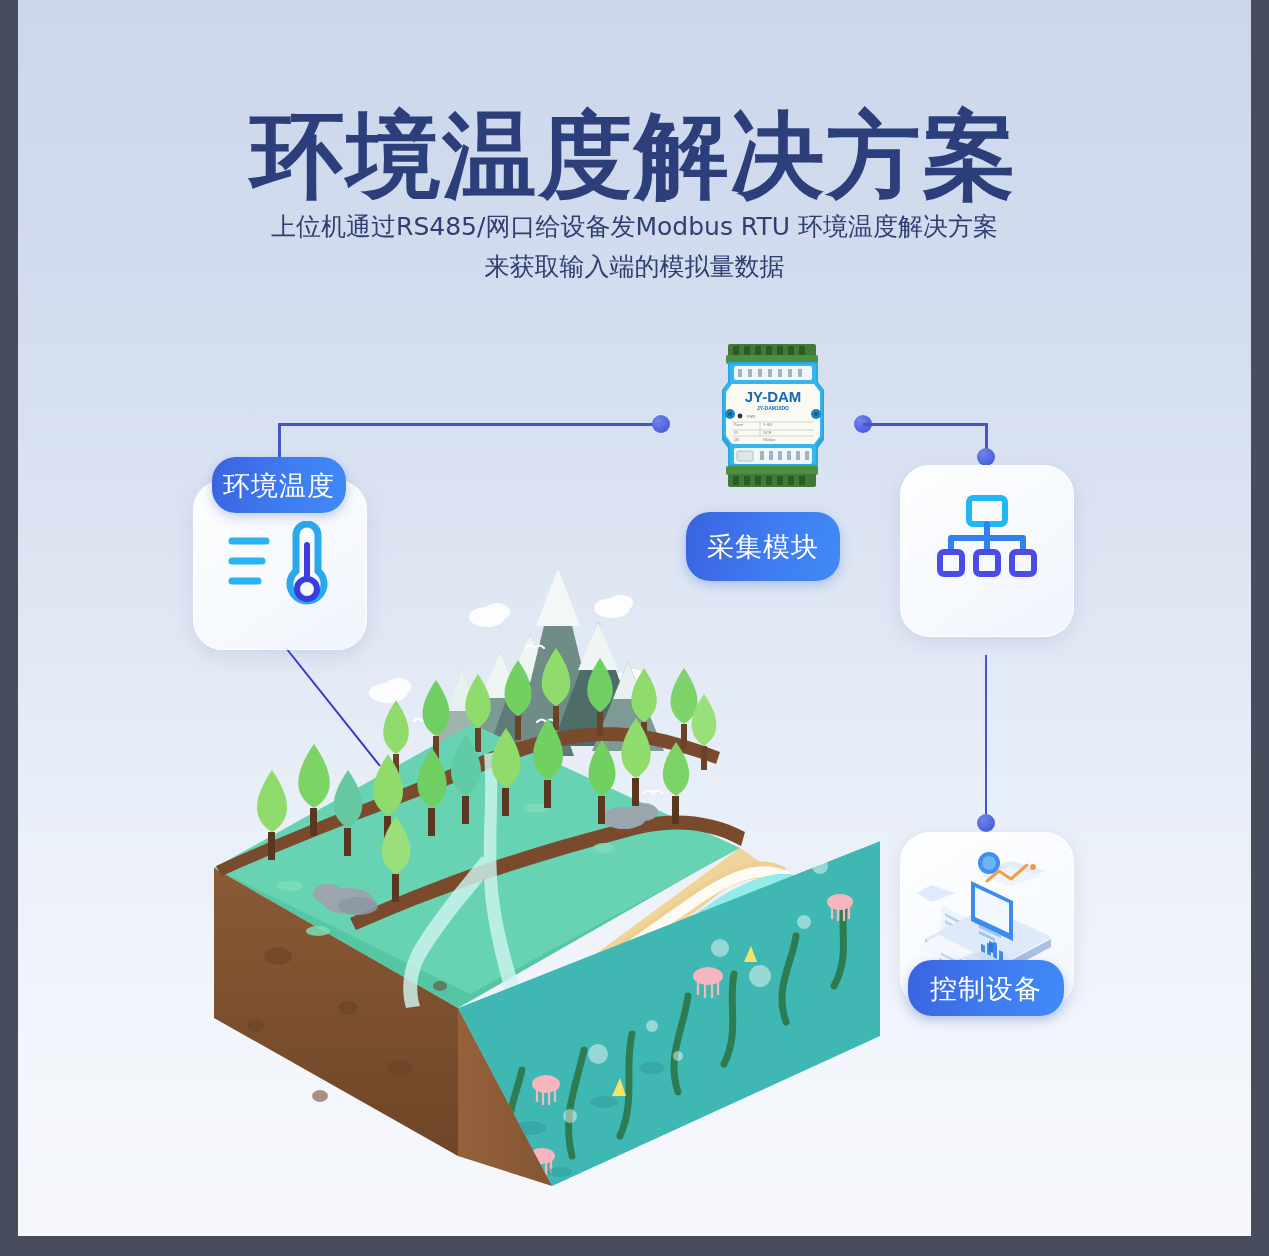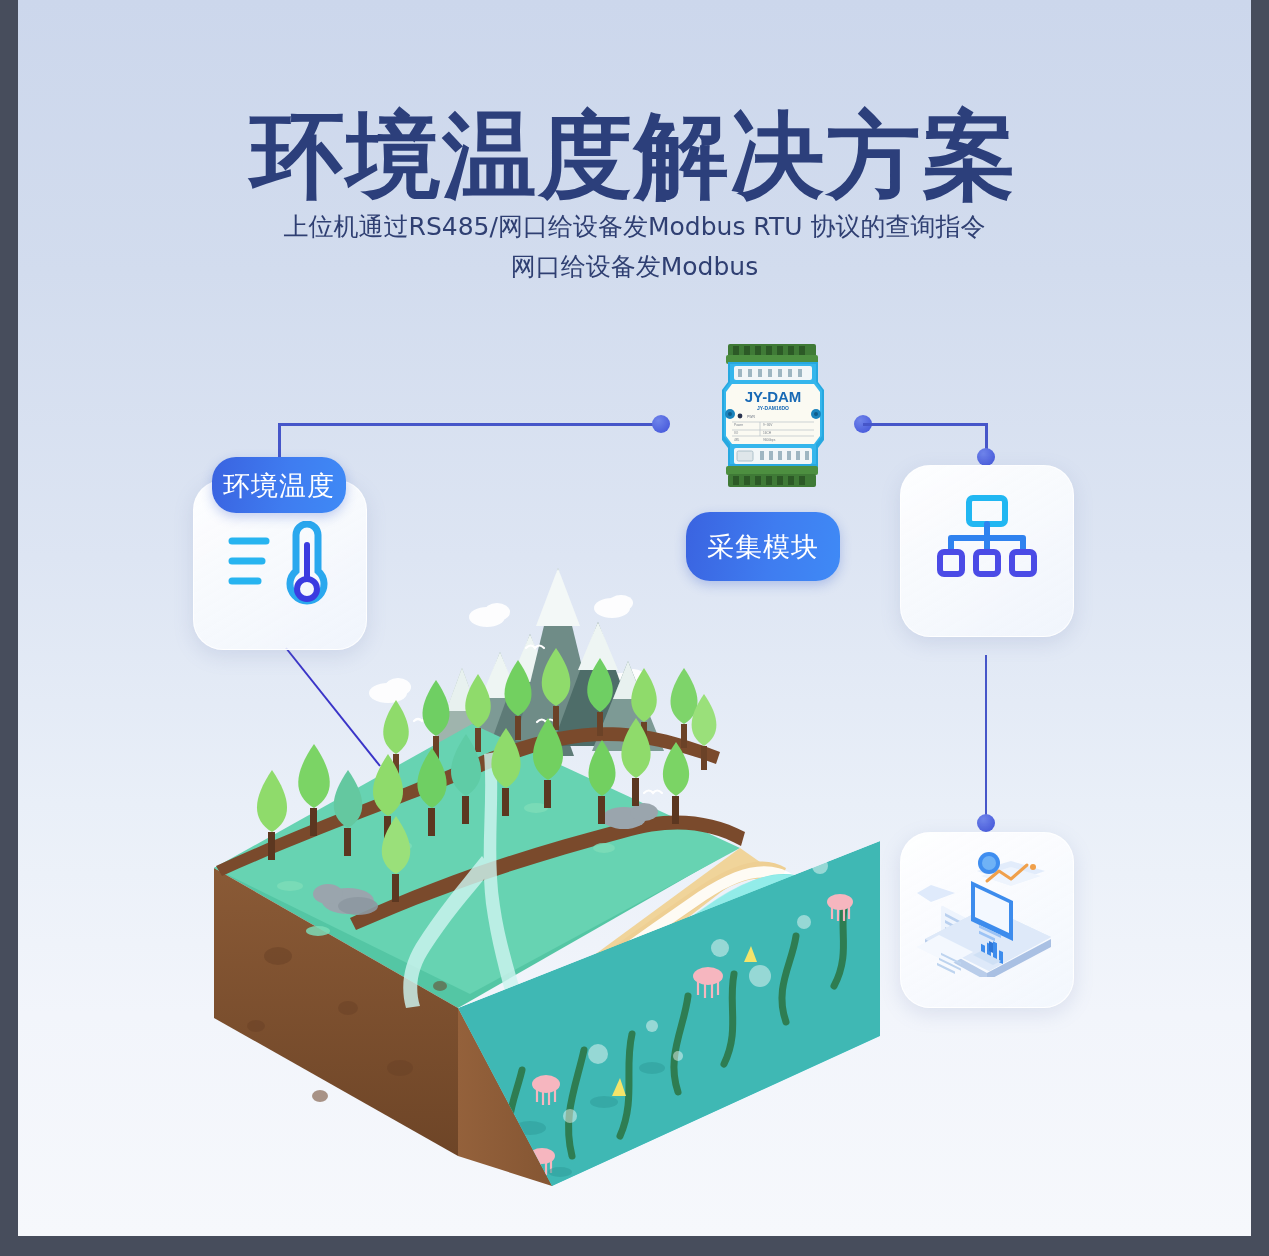--- a/index.html
+++ b/index.html
@@ -80,22 +80,22 @@
   
   #landscape{position:absolute;left:182px;top:556px;width:680px;height:630px;}
 </style>
 </head>
 <body>
 
 <div id="frame">
 
   <div id="title">环境温度解决方案</div>
   <div id="subtitle">
-    <div>上位机通过RS485/网口给设备发Modbus RTU 协议的查询指令</div>
-    <div>网口给设备发Modbus</div>
+    <div>上位机通过RS485/网口给设备发Modbus RTU 环境温度解决方案</div>
+    <div>来获取输入端的模拟量数据</div>
   </div>
 
   <div class="conn-line" style="left:260px;top:423px;width:3px;height:42px;"></div>
   <div class="conn-line" style="left:260px;top:423px;width:385px;height:3px;"></div>
   <div class="conn-dot" style="left:634px;top:415px;"></div>
 
   <div class="conn-dot" style="left:836px;top:415px;"></div>
   <div class="conn-line" style="left:845px;top:423px;width:125px;height:3px;"></div>
   <div class="conn-line" style="left:967px;top:423px;width:3px;height:40px;"></div>
   <div class="conn-dot" style="left:959px;top:448px;"></div>
@@ -539,14 +539,15 @@
 
       <path d="M24,88 l34,17 l-22,12 l-34,-17 z" fill="#e9f1fd"></path>
       <path d="M24,88 l34,17 l-22,12 l-34,-17 z" fill="#ffffff" opacity=".5"></path>
       <g fill="#bed4ef">
         <rect x="26" y="93" width="20" height="2.4" transform="skewY(26)"></rect>
         <rect x="24" y="99" width="22" height="2.4" transform="skewY(26)"></rect>
         <rect x="22" y="105" width="18" height="2.4" transform="skewY(26)"></rect>
       </g>
     </svg>
   </div>
+  <div class="pill" id="ctrl-pill">控制设备</div>
 
 </div>
 
 </body></html>

